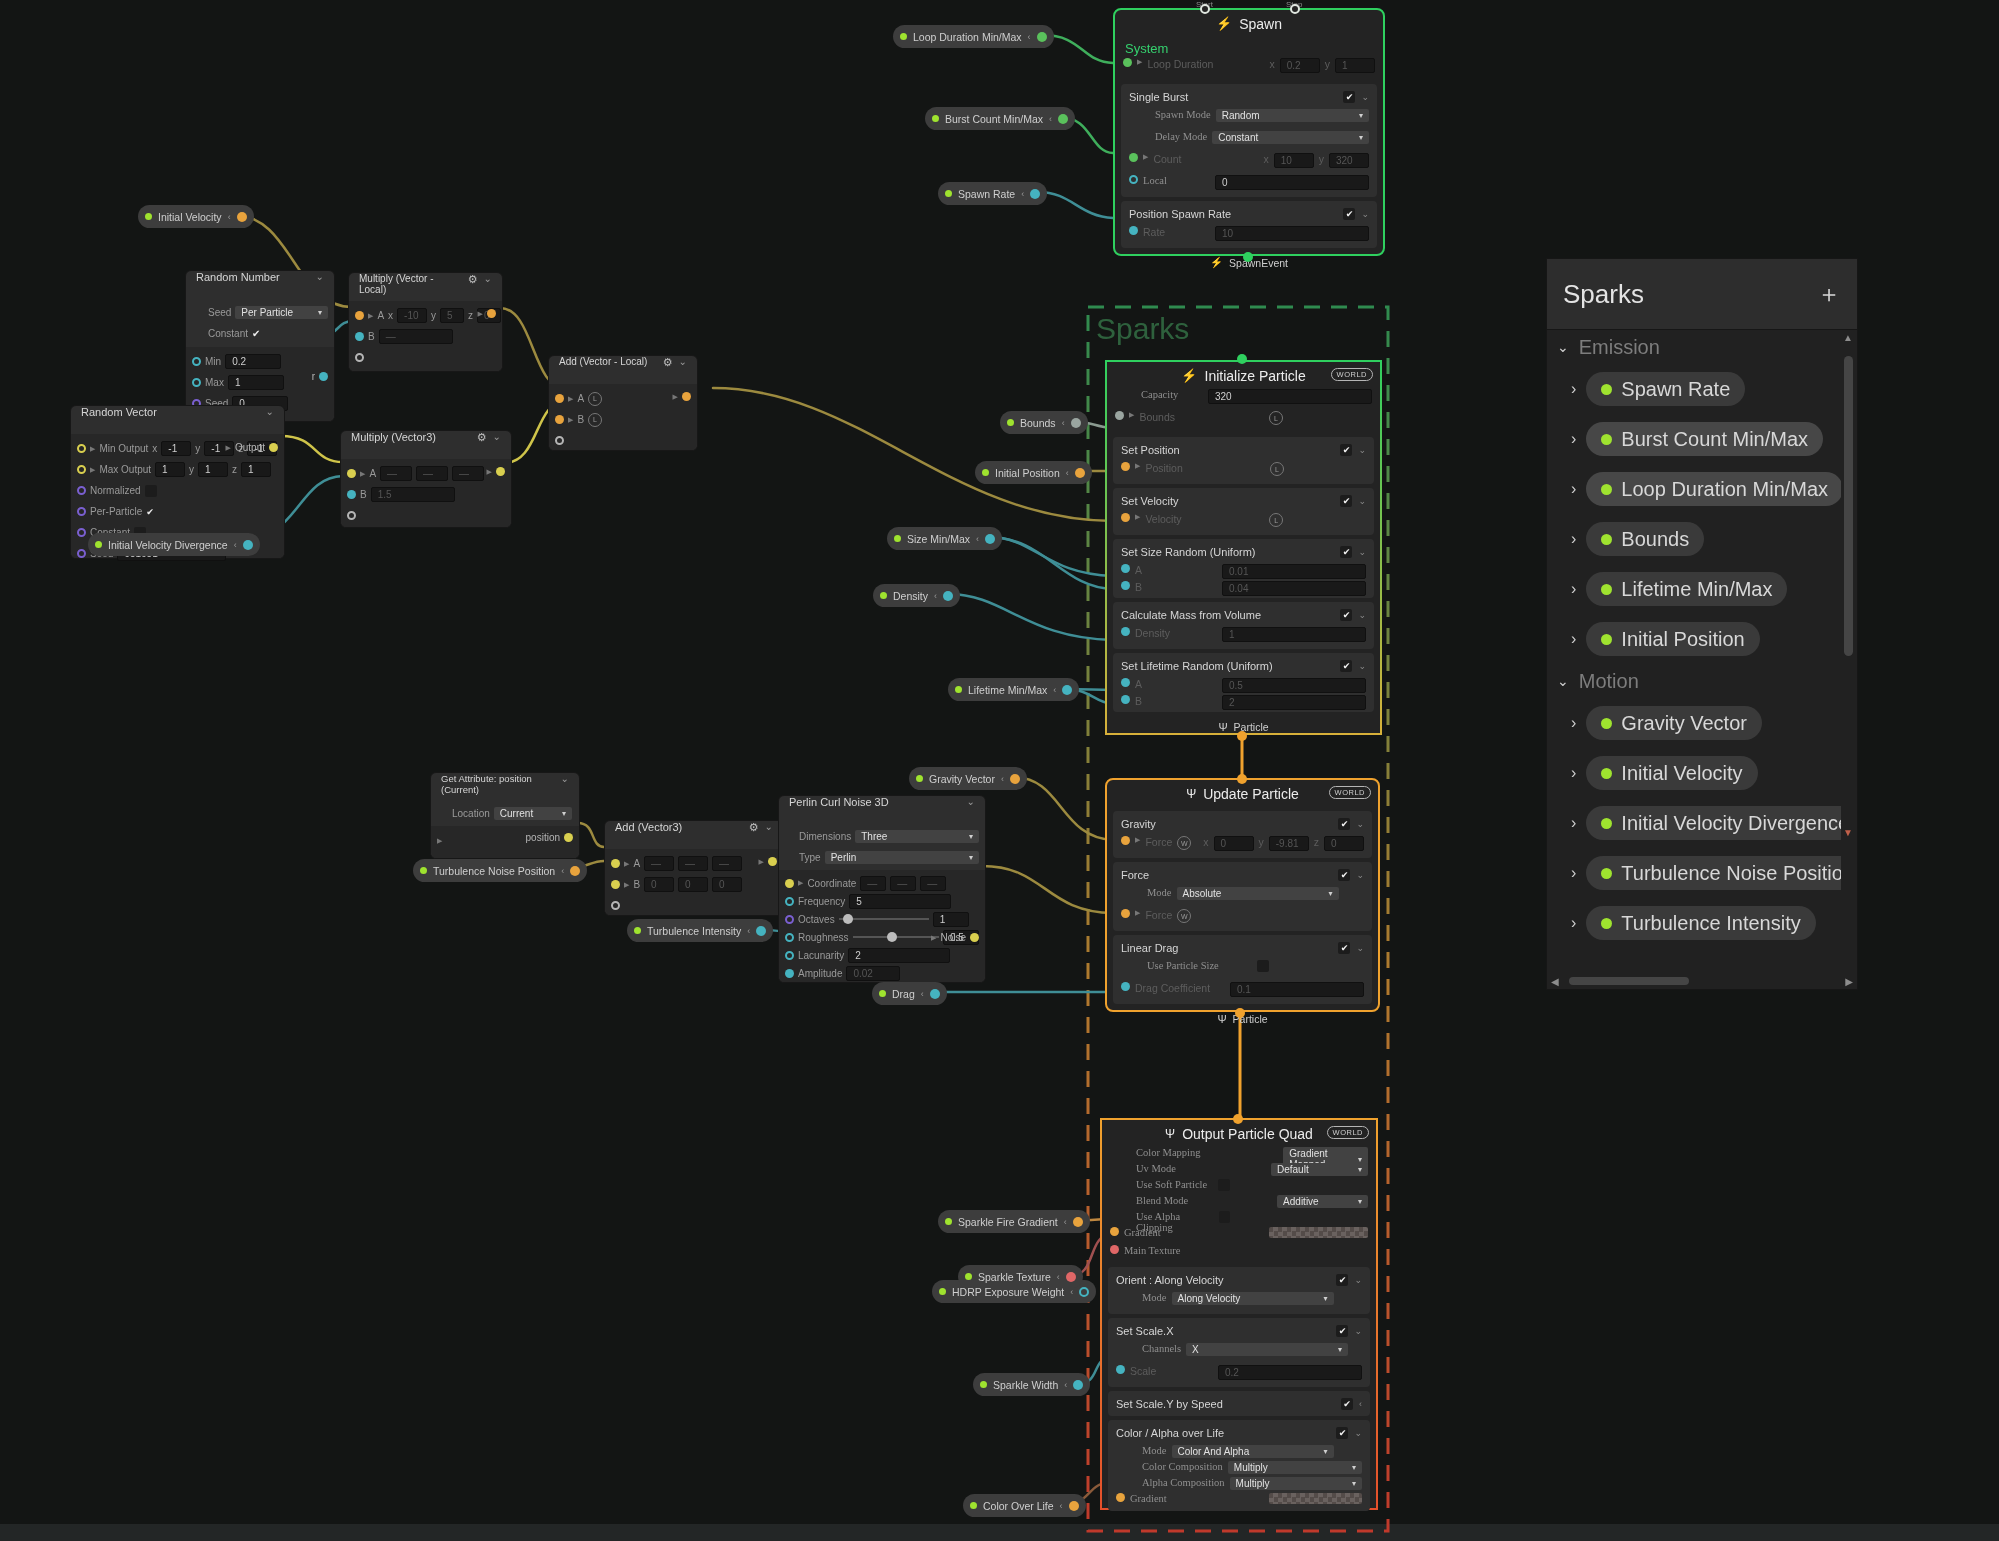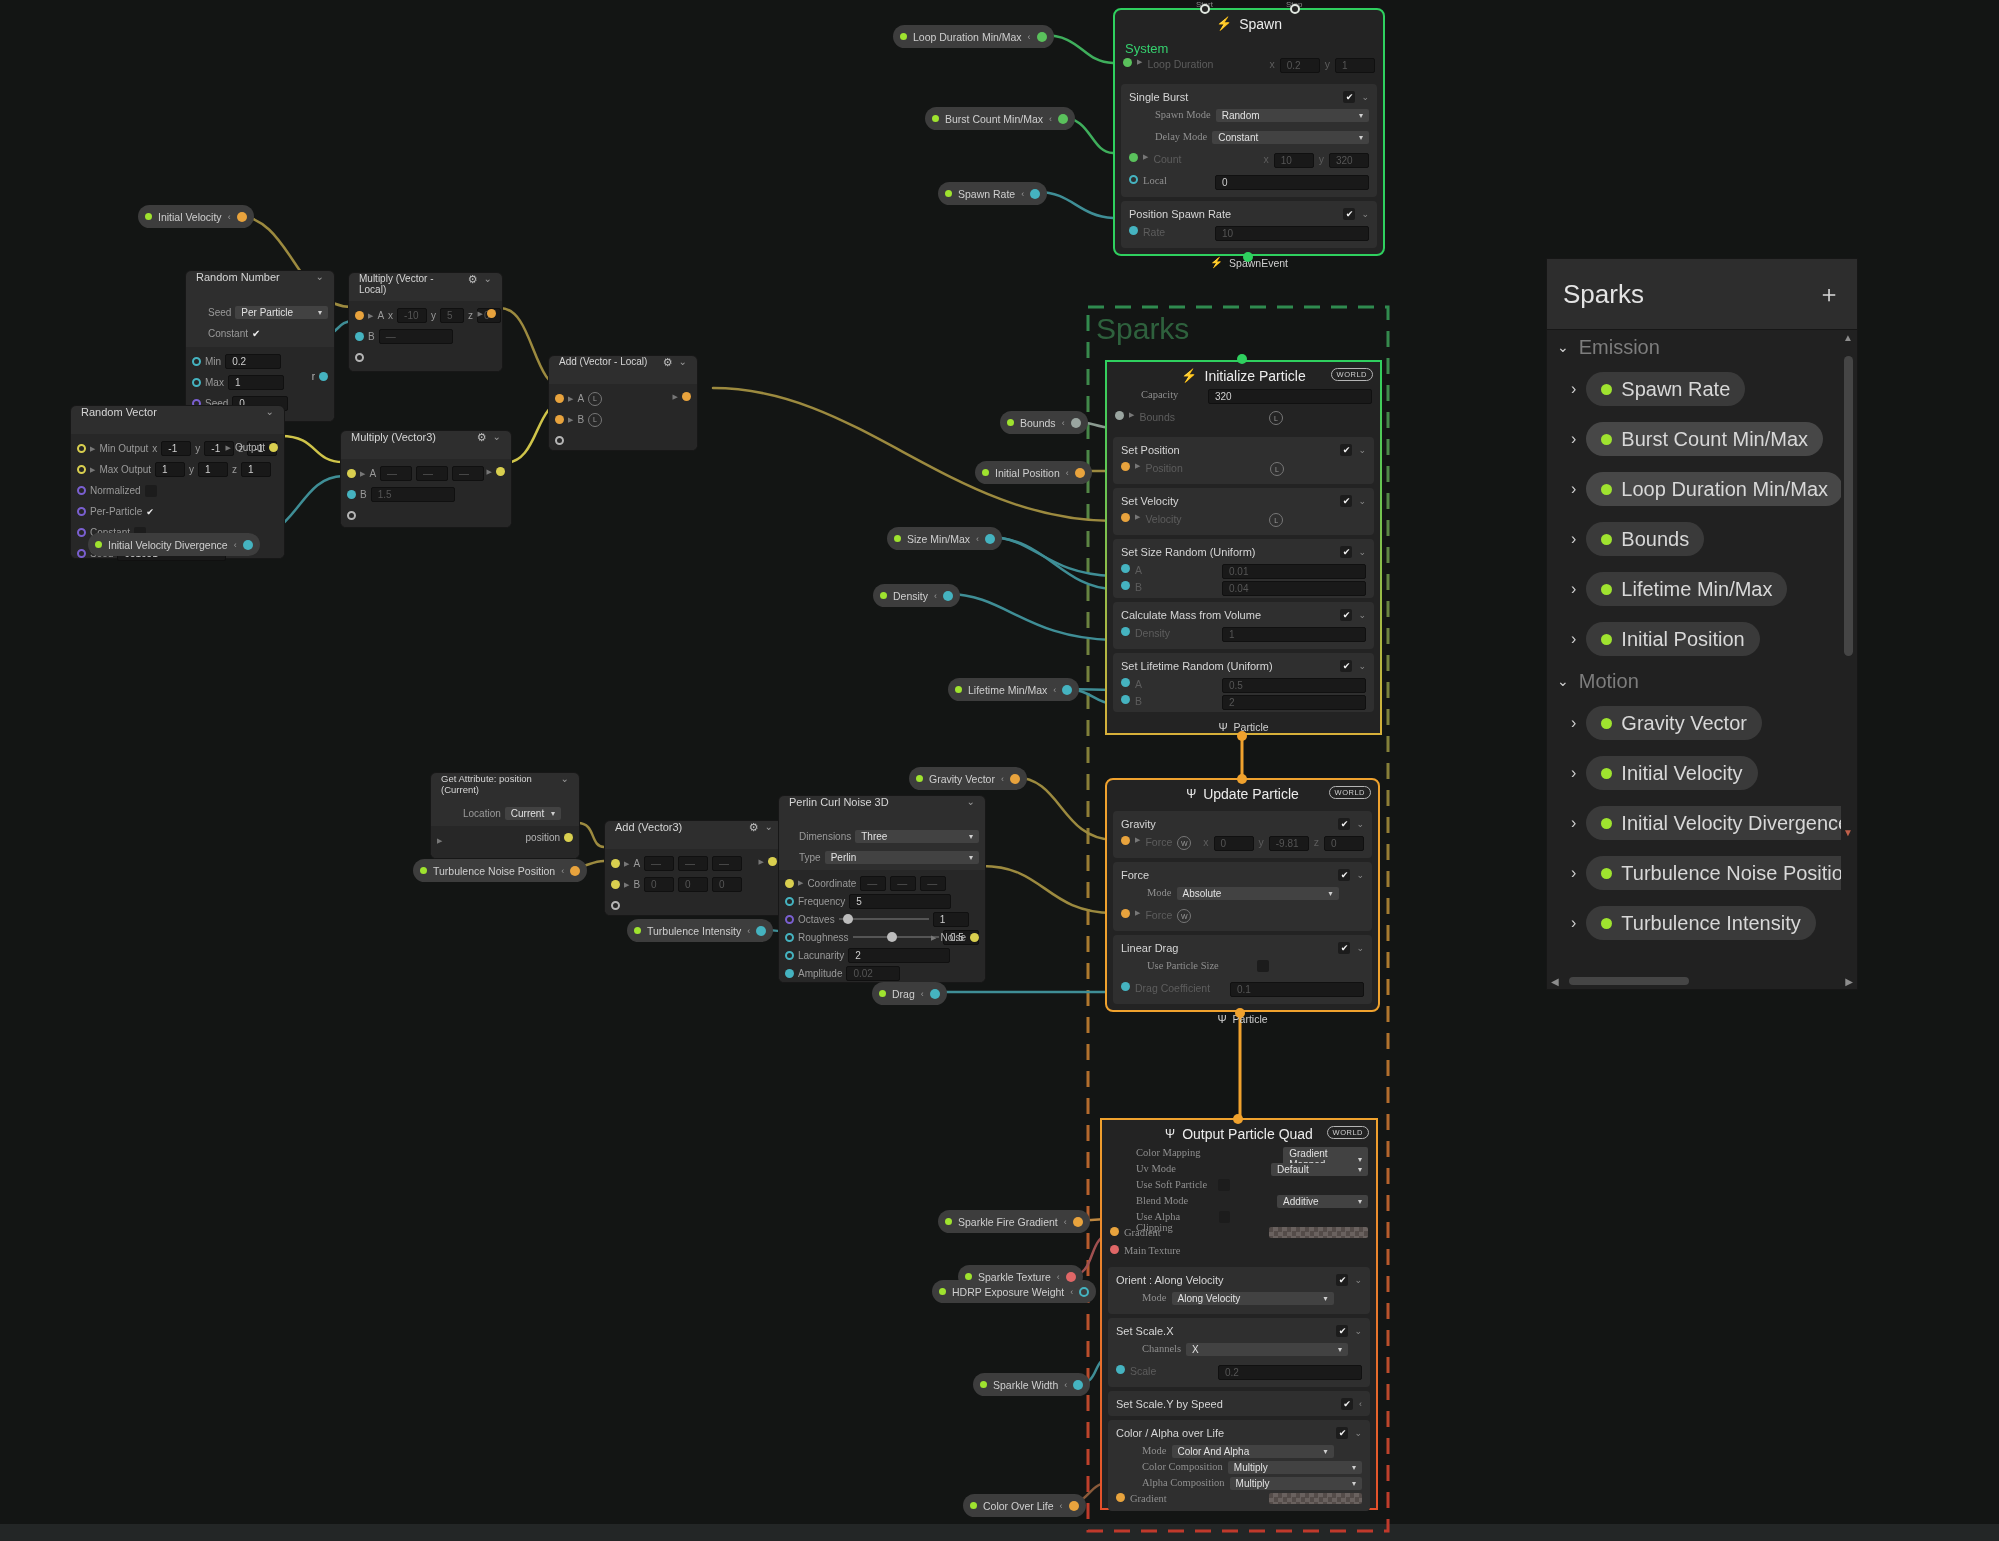--- a/index.html
+++ b/index.html
@@ -751,21 +751,21 @@
         <span class="port p-gold"></span>
       </div>
   </div>
 </div>
 
 <div class="op" style="left:430px;top:772px;width:150px">
   <div class="op-h" style="font-size:9.5px">
       <span>Get Attribute: position (Current)</span>
       <span class="car" style="margin-left:auto">⌄</span>
     </div>
-  <div style="padding:2px 12px">
+  <div style="padding:2px 1px">
       <div class="oprow">
         <span class="lbl" style="margin-left:14px">Location</span>
     <span class="dd">
           <span>Current</span>
           <span class="car">▾</span>
         </span>
       </div>
     </div>
   <div class="op-body" style="height:24px">
     <div class="op-in">

